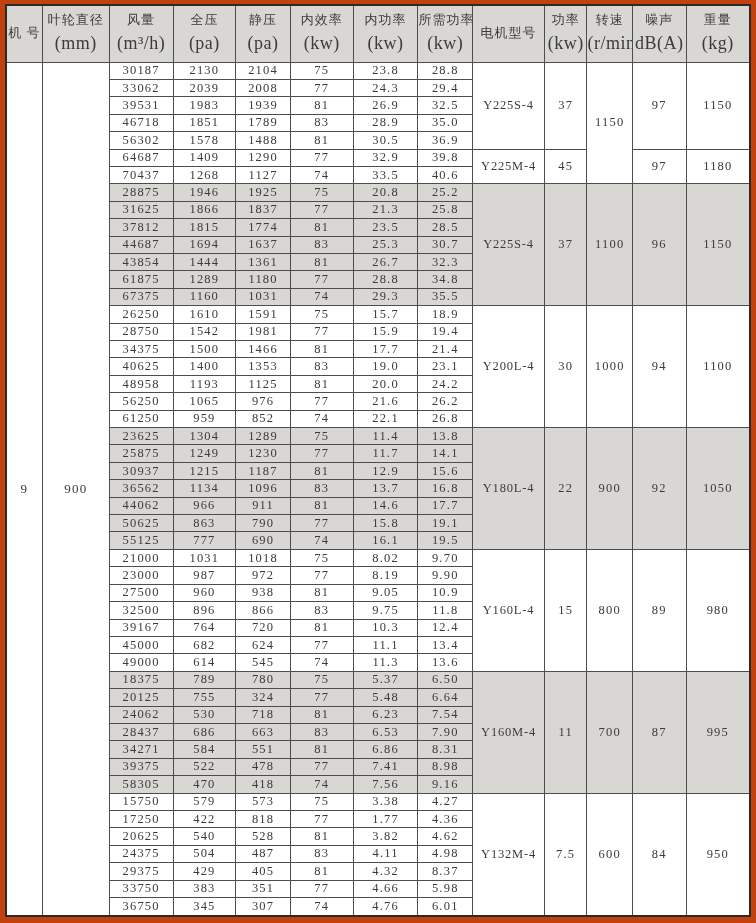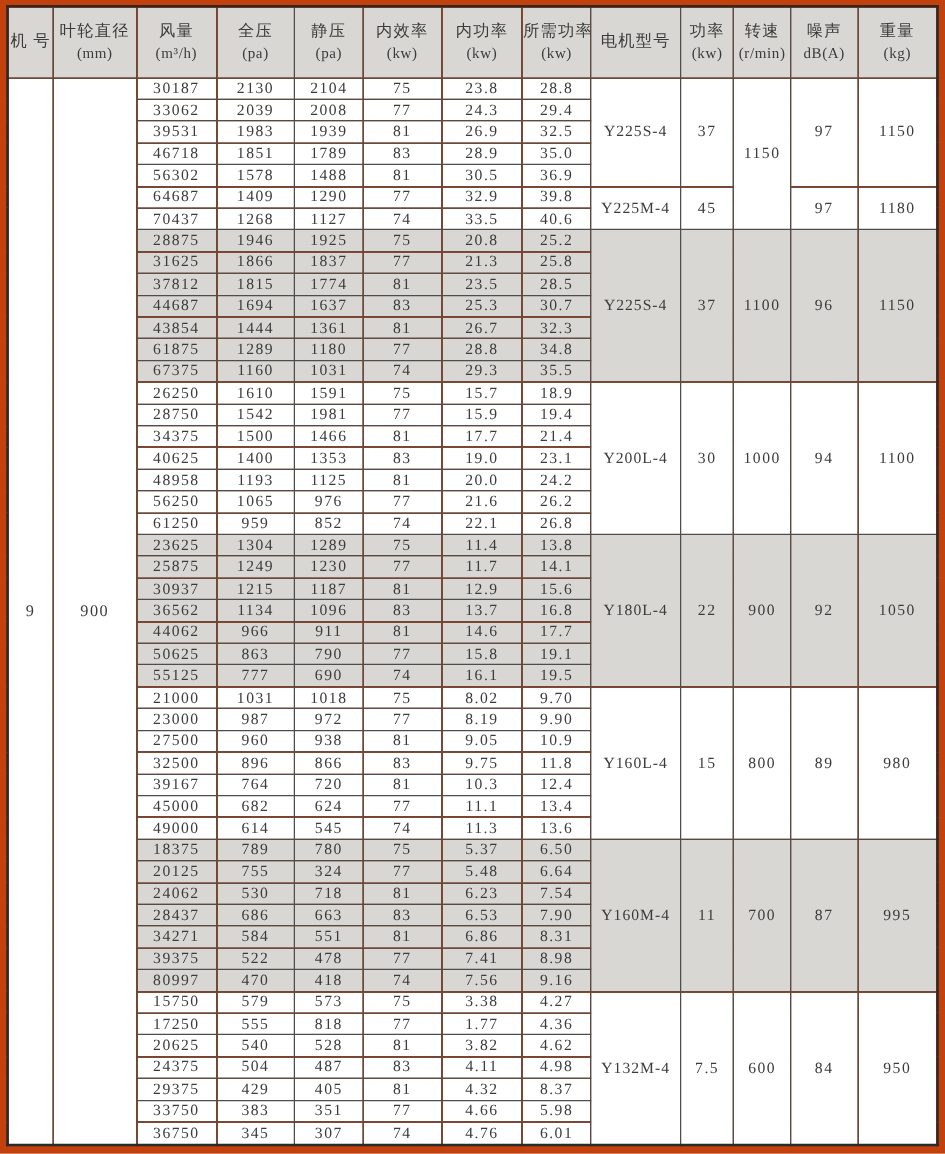--- a/index.html
+++ b/index.html
@@ -33,21 +33,21 @@
     white-space: nowrap;
   }
   thead tr { height: 57px; }
   thead th {
     background: #d8d7d3;
     font-weight: normal;
     font-size: 13px;
     line-height: 1.45;
   }
   thead th .h-title { letter-spacing: 1px; }
-  thead th .h-unit  { letter-spacing: 0.5px; font-size: 12px; }
+  thead th .h-unit  { letter-spacing: 0.5px; font-size: 18px; }
   tbody td {
     font-size: 12.5px;
     letter-spacing: 1.2px;
     background: #ffffff;
   }
   tbody tr.shaded td { background: #d8d7d3; }
   tbody td.plain { background: #ffffff; font-size: 13px; }
   tbody td.motor-model-cell { letter-spacing: 0.8px; }
 </style>
 </head>
@@ -483,21 +483,21 @@
         </tr>
         <tr class="shaded">
           <td>39375</td>
           <td>522</td>
           <td>478</td>
           <td>77</td>
           <td>7.41</td>
           <td>8.98</td>
         </tr>
         <tr class="shaded">
-          <td>80997</td>
+          <td>58305</td>
           <td>470</td>
           <td>418</td>
           <td>74</td>
           <td>7.56</td>
           <td>9.16</td>
         </tr>
         <tr>
           <td>15750</td>
           <td>579</td>
           <td>573</td>
@@ -505,21 +505,21 @@
           <td>3.38</td>
           <td>4.27</td>
           <td rowspan="7" class="motor-model-cell">Y132M-4</td>
           <td rowspan="7">7.5</td>
           <td rowspan="7">600</td>
           <td rowspan="7">84</td>
           <td rowspan="7">950</td>
         </tr>
         <tr>
           <td>17250</td>
-          <td>555</td>
+          <td>422</td>
           <td>818</td>
           <td>77</td>
           <td>1.77</td>
           <td>4.36</td>
         </tr>
         <tr>
           <td>20625</td>
           <td>540</td>
           <td>528</td>
           <td>81</td>

